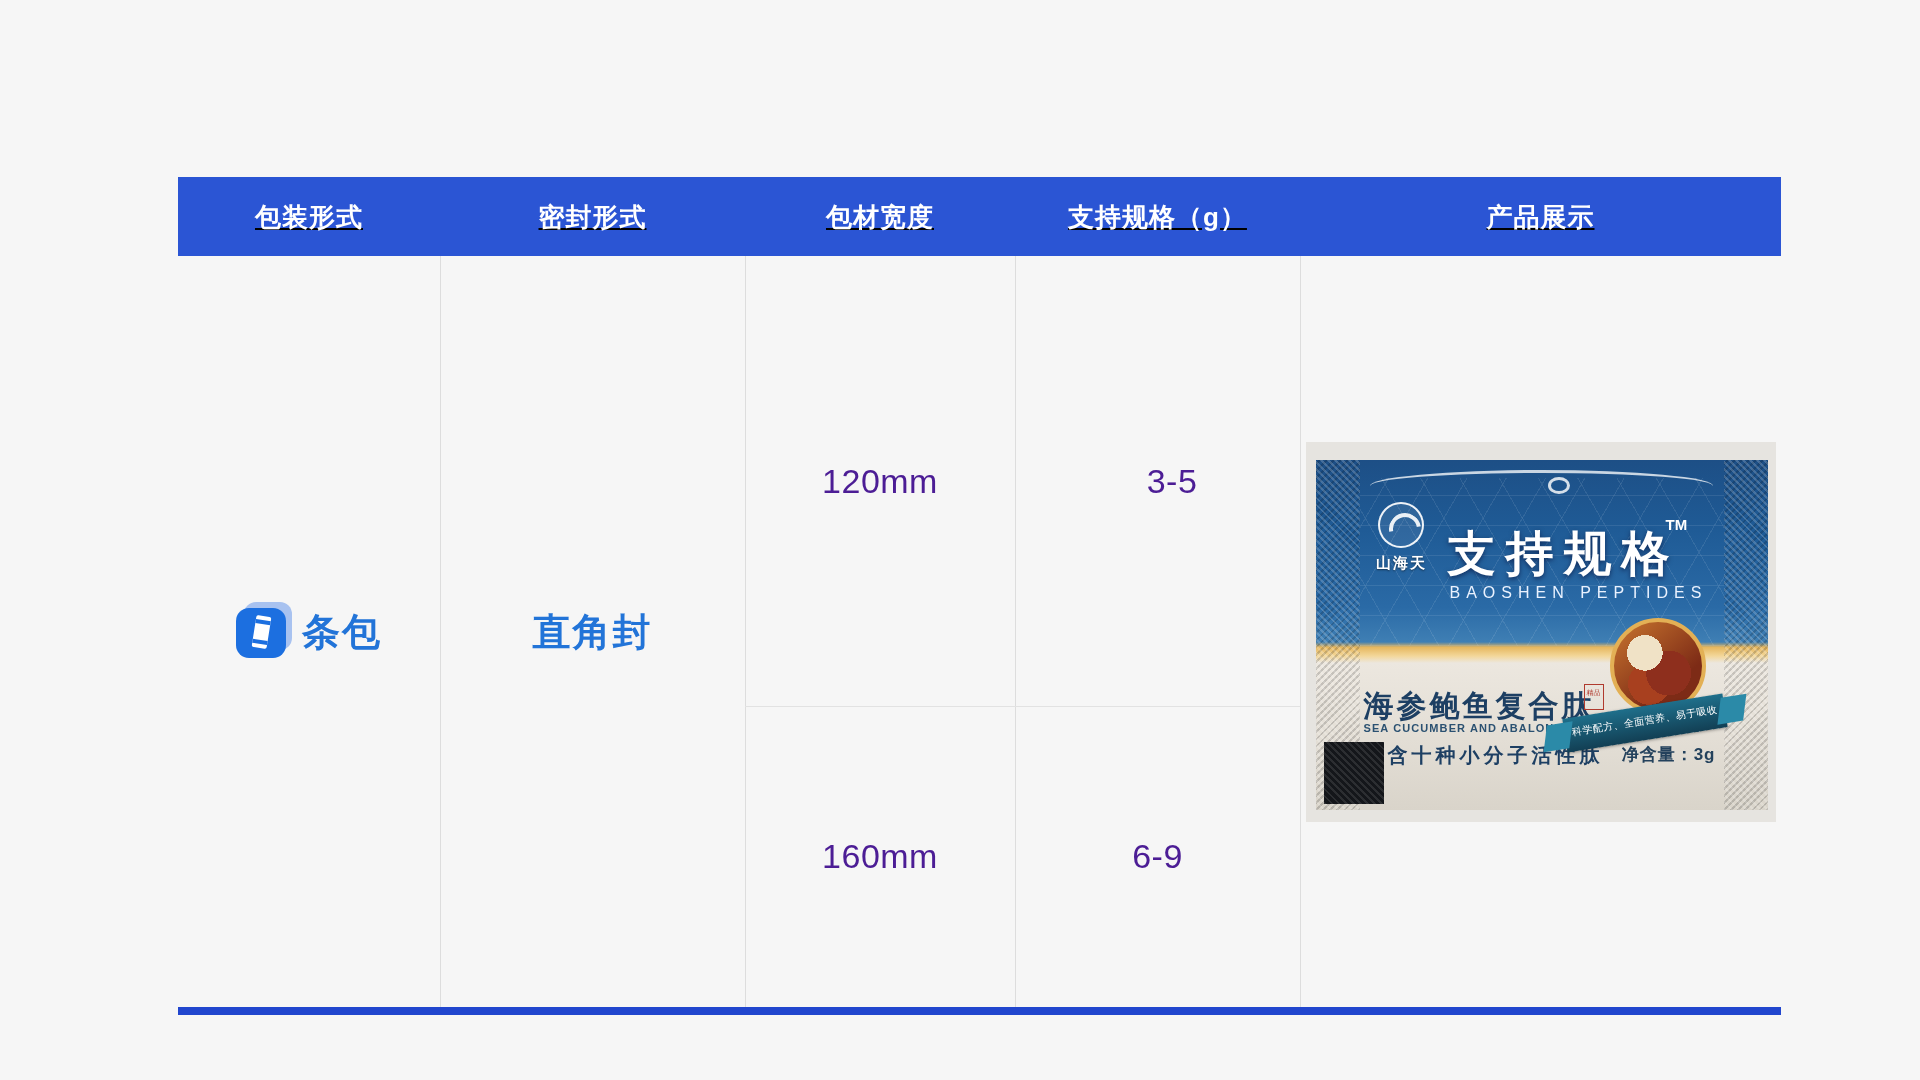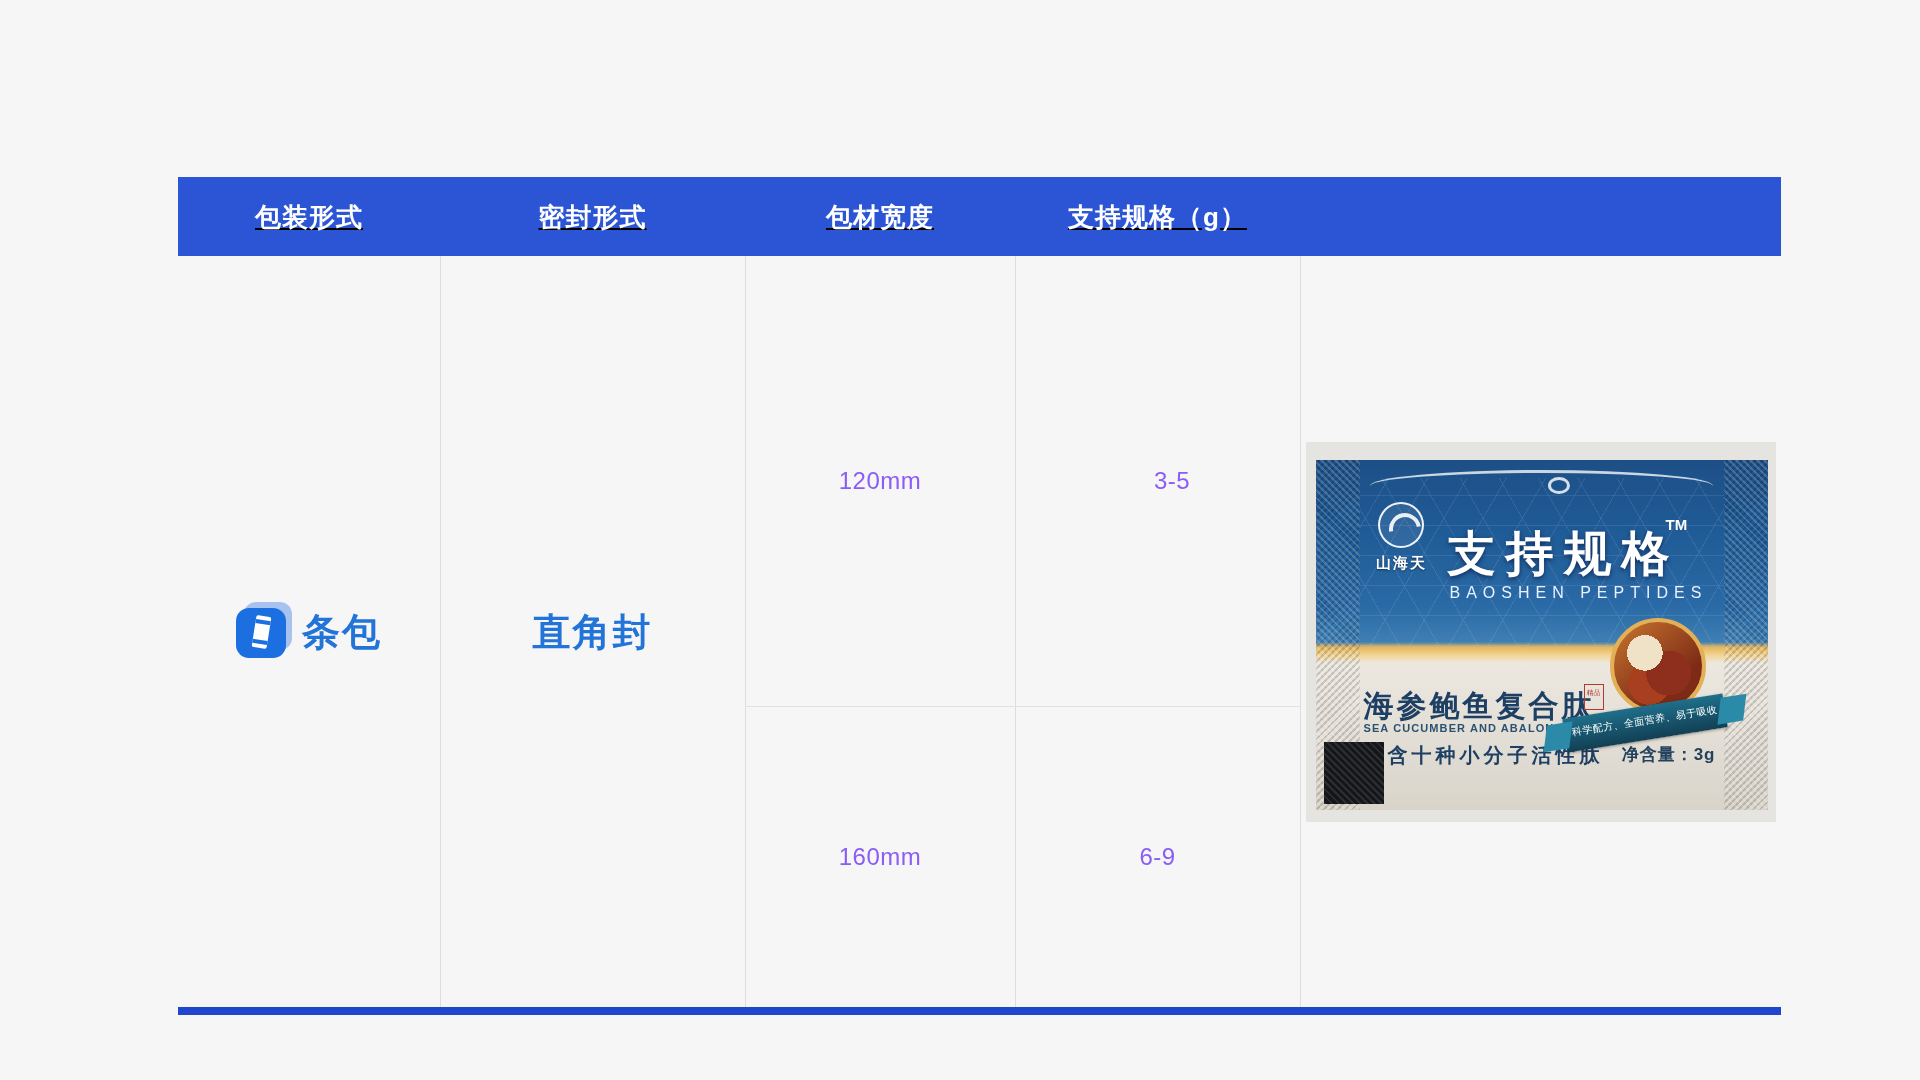--- a/index.html
+++ b/index.html
@@ -172,22 +172,22 @@
   .blue-label {
     font-size: 38px;
     font-weight: 700;
     color: #2274D8;
     letter-spacing: 2px;
     line-height: 1;
   }
   .blue-label.seal { color: #2274D8; }
 
   .num {
-    font-size: 24px;
-    color: #8b5cf6;
+    font-size: 34px;
+    color: #4c1d95;
     font-weight: 400;
     letter-spacing: 0.5px;
   }
 
   
   .photo {
     position: relative;
     width: 470px;
     height: 380px;
     background: #e6e4e0;
@@ -411,20 +411,21 @@
 <div class="page">
 
 
   <div class="table">
 
     <div class="thead">
       <div class="th c1">包装形式</div>
       <div class="th c2">密封形式</div>
       <div class="th c3">包材宽度</div>
       <div class="th c4">支持规格（g）</div>
+      <div class="th c5">产品展示</div>
     </div>
 
     <div class="tbody">
 
       <div class="vline v1"></div>
       <div class="vline v2"></div>
       <div class="vline v3"></div>
       <div class="vline v4"></div>
       <div class="hline"></div>
 

